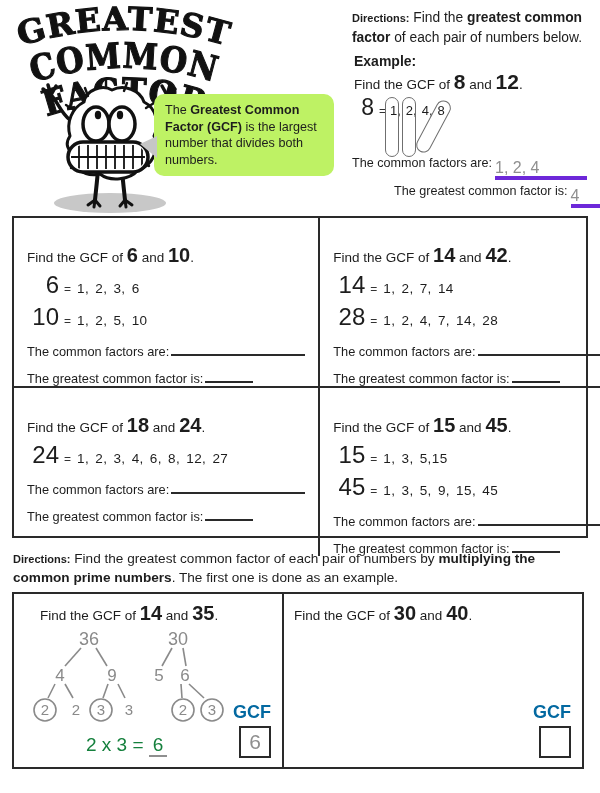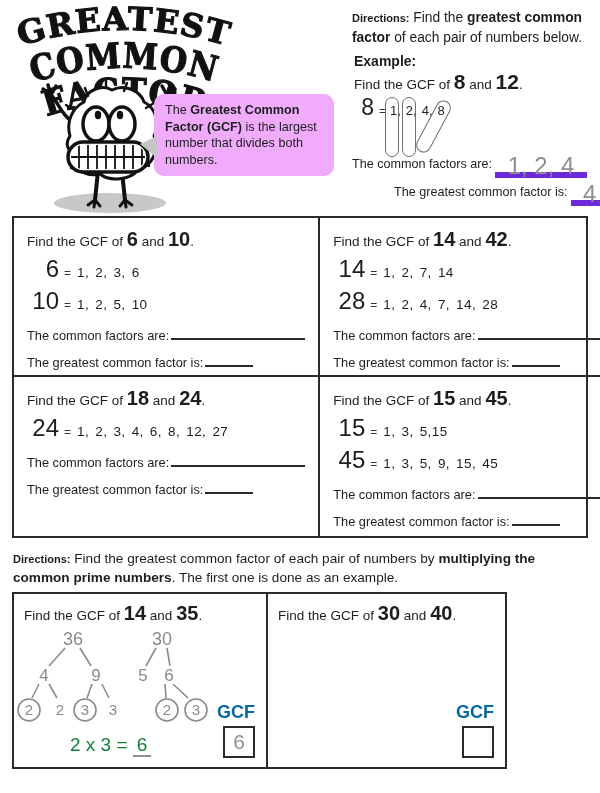--- a/index.html
+++ b/index.html
@@ -9,21 +9,21 @@
     font-family:"Liberation Sans", sans-serif; color:#1d1d1d; overflow:hidden;
   }
 
   
   .title-svg { position:absolute; left:8px; top:2px; }
   .title-svg text { font-family:"DejaVu Serif", serif; font-weight:bold; fill:#111;
                     stroke:#111; stroke-width:1.1; paint-order:stroke; letter-spacing:1px; }
   .monster-svg { position:absolute; left:18px; top:74px; }
 
   .bubble { position:absolute; left:154px; top:94px; width:180px; min-height:82px;
-            background:#f0abfc; border-radius:10px; padding:8px 11px;
+            background:#bef264; border-radius:10px; padding:8px 11px;
             font-size:12.6px; line-height:16.5px; color:#1d1d1d; }
   .bubble-tail { position:absolute; left:-14px; top:42px; width:0; height:0;
             border-top:8px solid transparent; border-bottom:14px solid transparent;
             border-right:17px solid #c6c6c6; }
 
   
   .directions1 { position:absolute; left:352px; top:8px; width:242px;
                  font-size:13.8px; line-height:20px; }
   .dir-label { font-weight:bold; font-size:11px; }
   .example-heading { position:absolute; left:354px; top:53px; font-size:14px; font-weight:bold; }
@@ -33,51 +33,51 @@
   .example-factors { position:absolute; left:348px; top:94px; width:246px; height:72px; }
   .ex-row { position:absolute; left:0; white-space:nowrap; }
   .ex-row .rownum { display:inline-block; width:26px; text-align:right; font-size:23px; }
   .ex-row .eq { font-size:12px; margin:0 4px 0 5px; color:#333; }
   .ex-row .fi { display:inline-block; margin-right:5px; font-size:13px; }
   .capsule { position:absolute; width:14px; height:60px; border:1.6px solid #6f6f6f;
              border-radius:9px; top:3px; }
   .capsule.diag { height:57px; width:15px; transform:rotate(28deg); }
 
   .ex-ans { position:absolute; left:352px; font-size:12.6px; white-space:nowrap; }
-  .ans-blank { display:inline-block; border-bottom:6px solid #6d28d9; text-align:center;
-               color:#8f8f8f; font-size:24px; line-height:20px; height:22px;
+  .ans-blank { display:inline-block; border-bottom:4px solid #6d28d9; text-align:left;
+               color:#8f8f8f; font-size:16px; line-height:20px; height:22px;
                vertical-align:-6px; margin-left:3px; }
 
   
   .grid { position:absolute; left:12px; top:216px; width:576px; height:322px;
           border:2px solid #2a2a2a; display:grid;
           grid-template-columns:1fr 1fr; grid-template-rows:1fr 1fr; }
-  .cell { padding:8px 13px 0 13px; }
+  .cell { padding:24px 13px 0 13px; }
   .cell.br { border-right:2px solid #2a2a2a; }
   .cell.bb { border-bottom:2px solid #2a2a2a; }
   .cell-title { font-size:13.5px; margin:2px 0 4px 0; }
   .cell-title .bignum-inline { font-size:20px; }
   .factor-row { margin-top:4px; white-space:nowrap; }
   .factor-row .rownum { display:inline-block; width:32px; text-align:right; font-size:24px; }
   .factor-row .eq { font-size:12px; margin:0 6px 0 5px; color:#333; }
   .factor-row .flist { font-size:13.5px; letter-spacing:.4px; word-spacing:2px; }
   .cell-ans { font-size:12.8px; white-space:nowrap; }
   .cell-ans.first { margin-top:13px; }
   .cell-ans.second { margin-top:12px; }
   .blank-line { display:inline-block; border-bottom:2px solid #2a2a2a; height:12px; margin-left:2px; }
   .blank-line.long { width:134px; }
   .blank-line.short { width:48px; }
 
   
   .directions2 { position:absolute; left:13px; top:550px; width:576px;
                  font-size:13.6px; line-height:18.5px; }
 
   
-  .bottom-grid { position:absolute; left:12px; top:592px; width:495px; height:177px;
-                 border:2px solid #2a2a2a; display:grid; grid-template-columns:254px 1fr; }
+  .bottom-grid { position:absolute; left:12px; top:592px; width:572px; height:177px;
+                 border:2px solid #2a2a2a; display:grid; grid-template-columns:254px 1fr;padding-left:16px; }
   .bbox { position:relative; padding:8px 10px 0 10px; }
   .bbox.br { border-right:2px solid #2a2a2a; }
   .bbox-title { font-size:13.5px; }
   .bbox-title .bignum-inline { font-size:20px; }
 
   .tree-svg { position:absolute; left:2px; top:24px; }
   .tree-svg text { font-family:"Liberation Sans", sans-serif; fill:#8a8a8a; }
   .tree-svg line { stroke:#8a8a8a; stroke-width:1.6; }
   .tree-svg circle { stroke:#8a8a8a; stroke-width:1.6; fill:none; }
 

